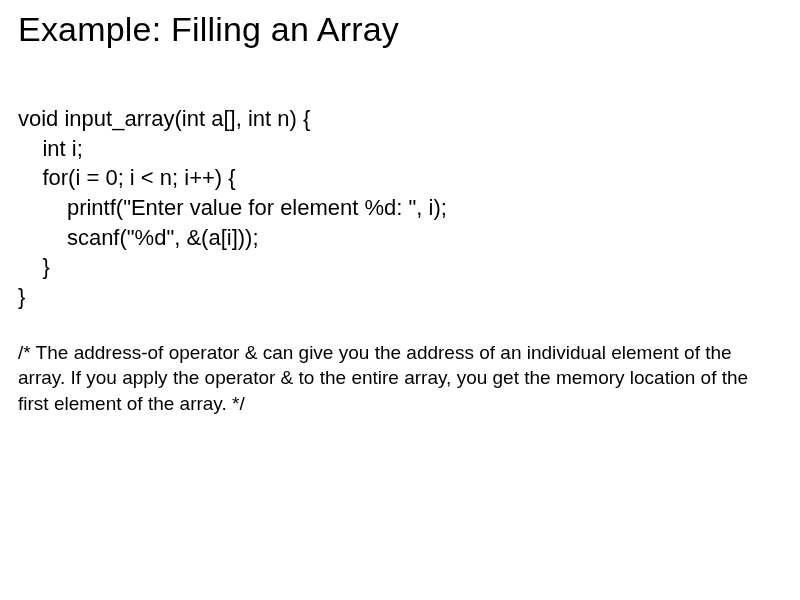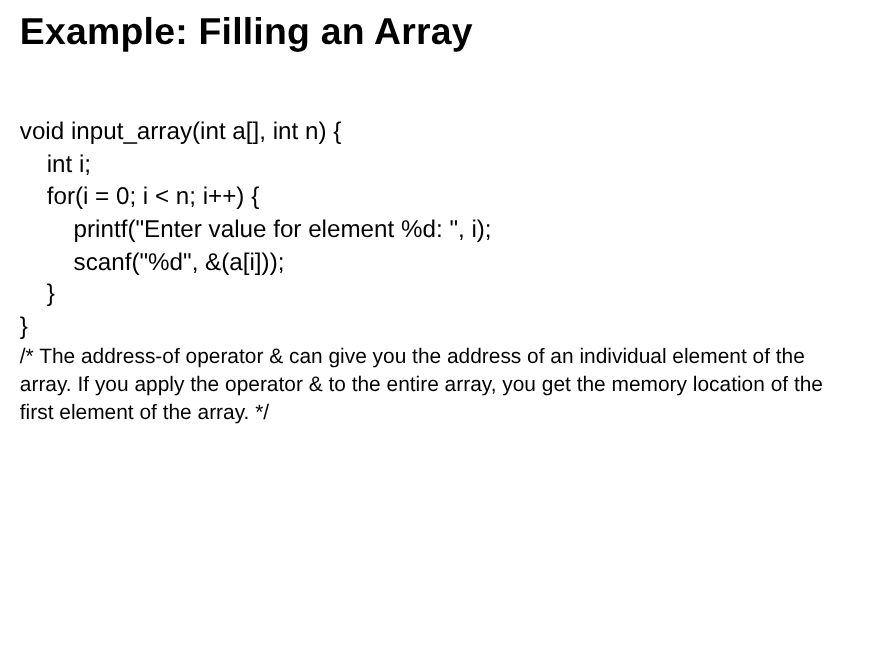--- a/index.html
+++ b/index.html
@@ -12,28 +12,29 @@
     color: #000000;
   }
   .slide {
     box-sizing: border-box;
     width: 800px;
     height: 600px;
     padding: 10px 18px 18px 18px;
   }
   .title {
     font-size: 34px;
-    font-weight: bold;
+    font-weight: normal;
     margin: 0 0 55px 0;
     letter-spacing: 0.2px;
   }
   .code {
     font-size: 22px;
     line-height: 1.35;
     white-space: pre;
+    margin-bottom: 28px;
   }
   .comment {
     font-size: 19px;
     line-height: 1.35;
   }
 </style>
 </head>
 <body>
 
 <div class="slide">

